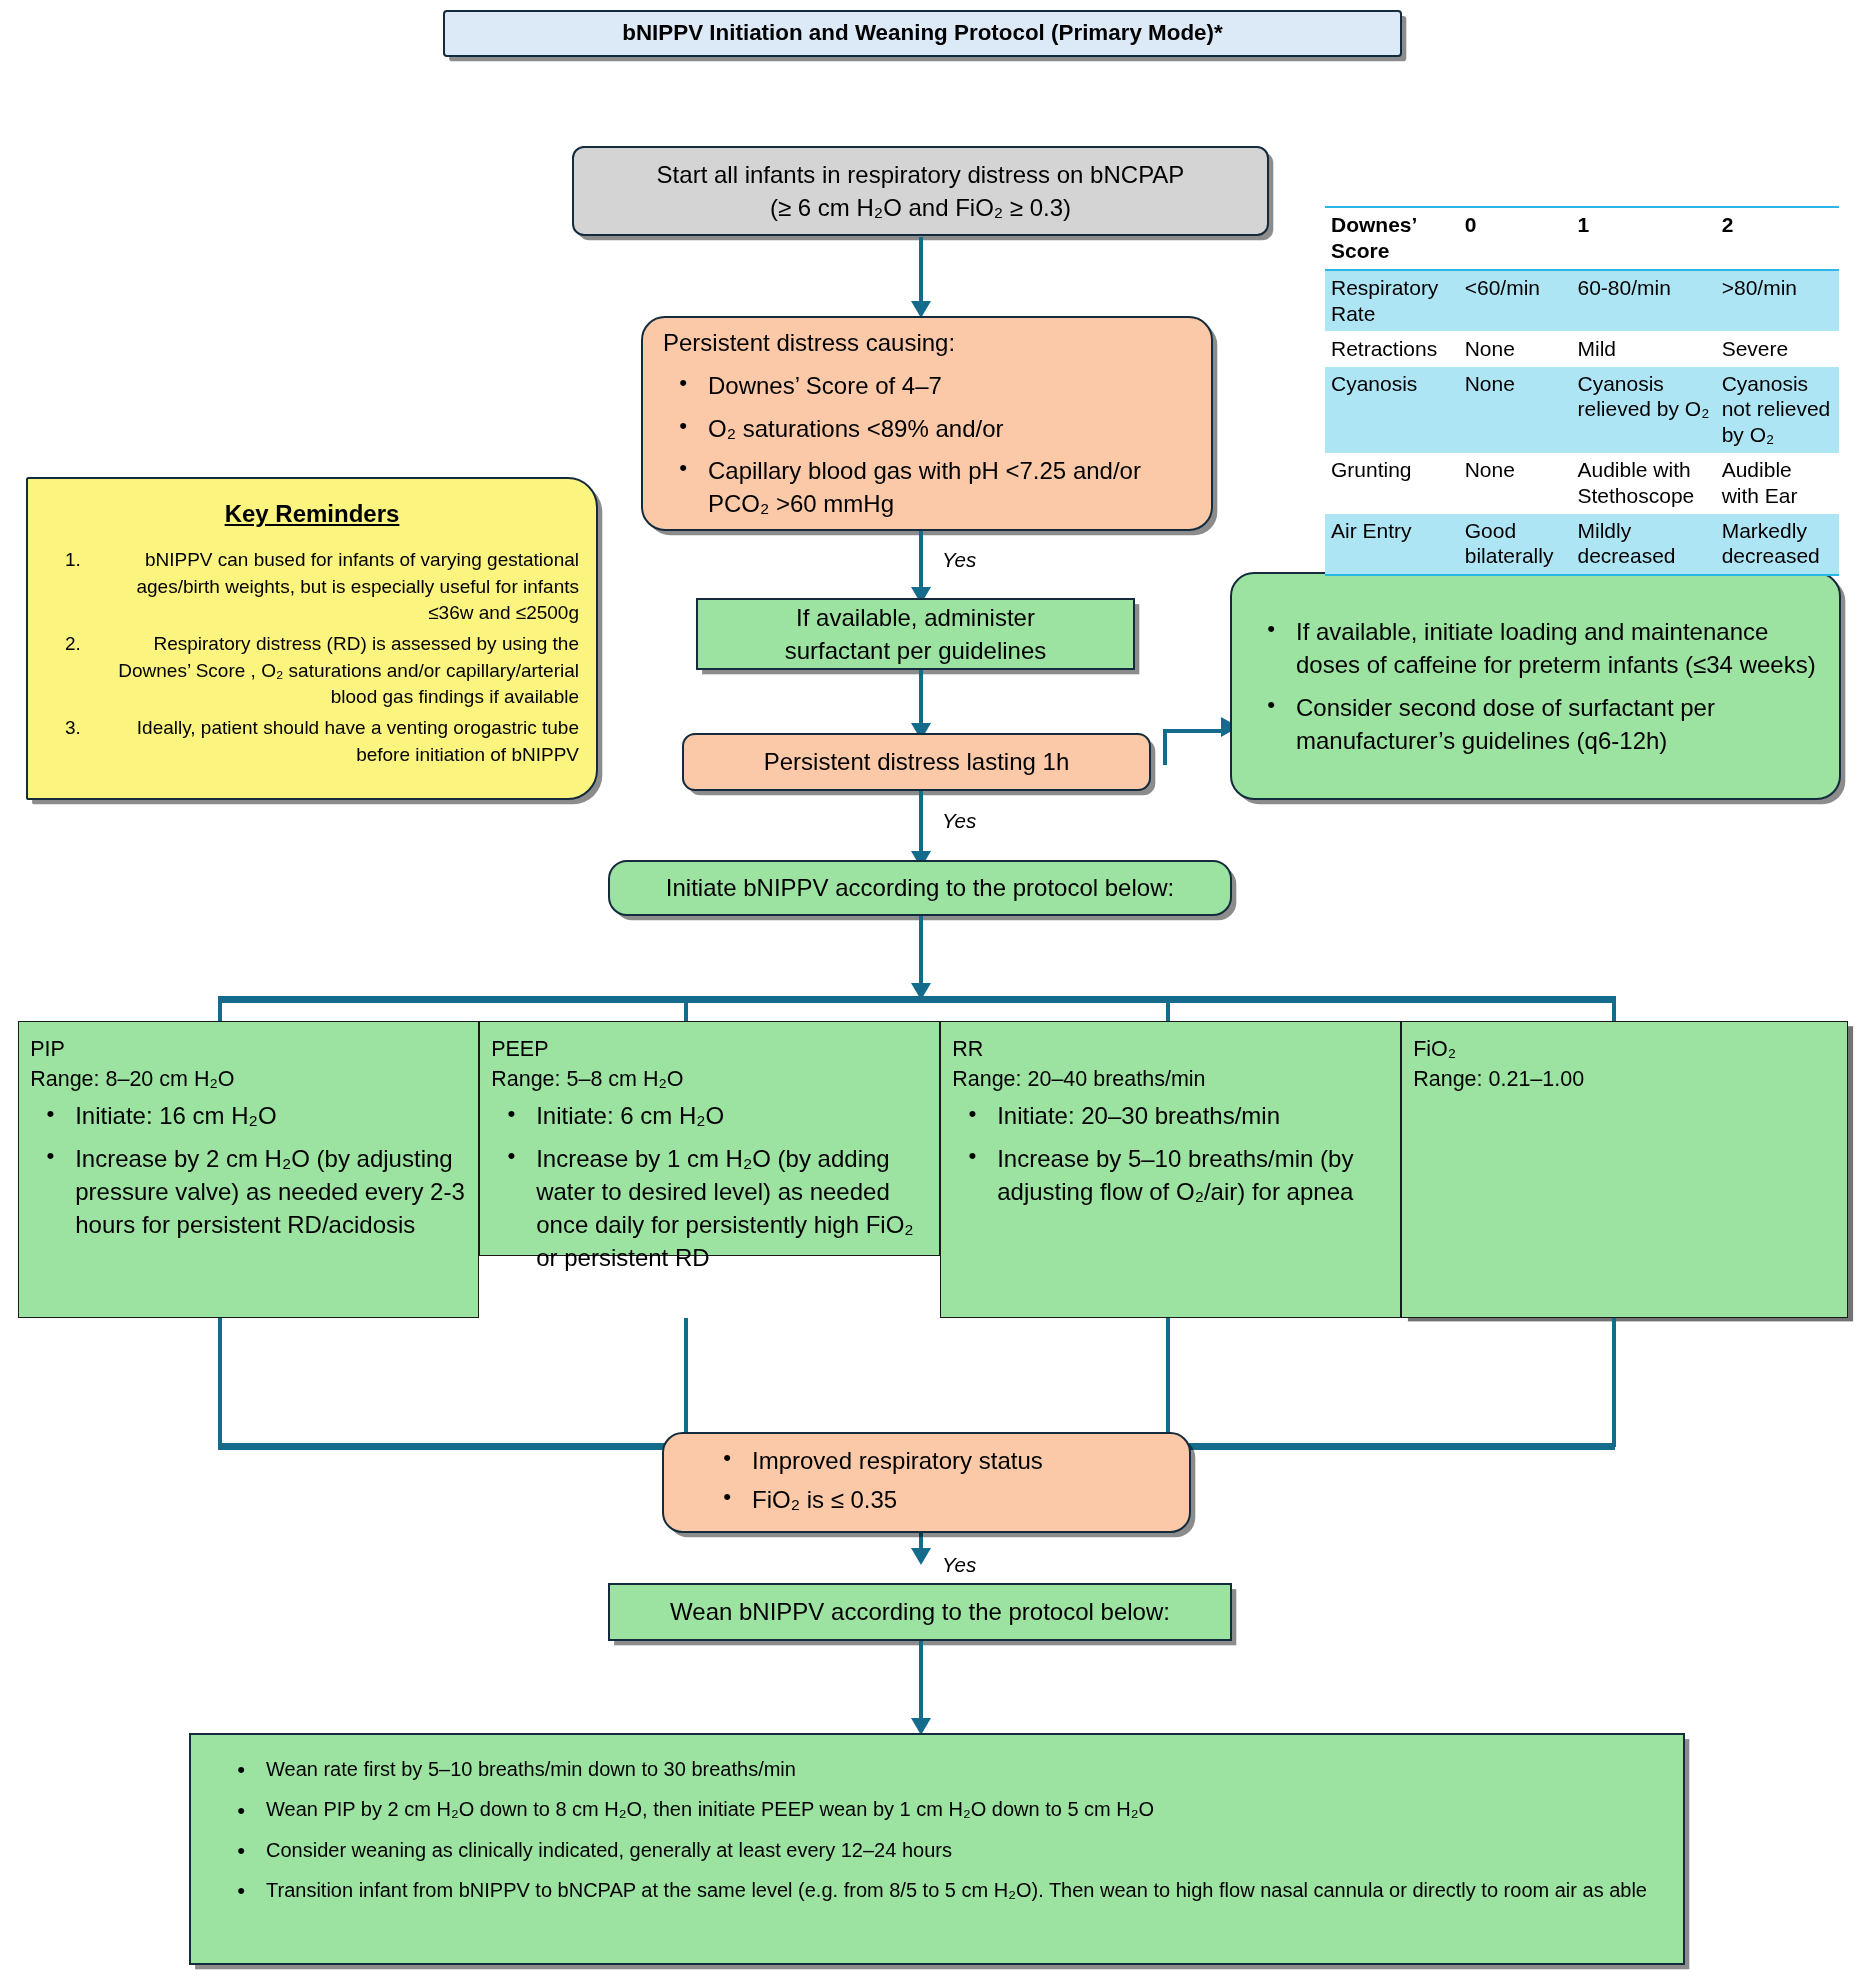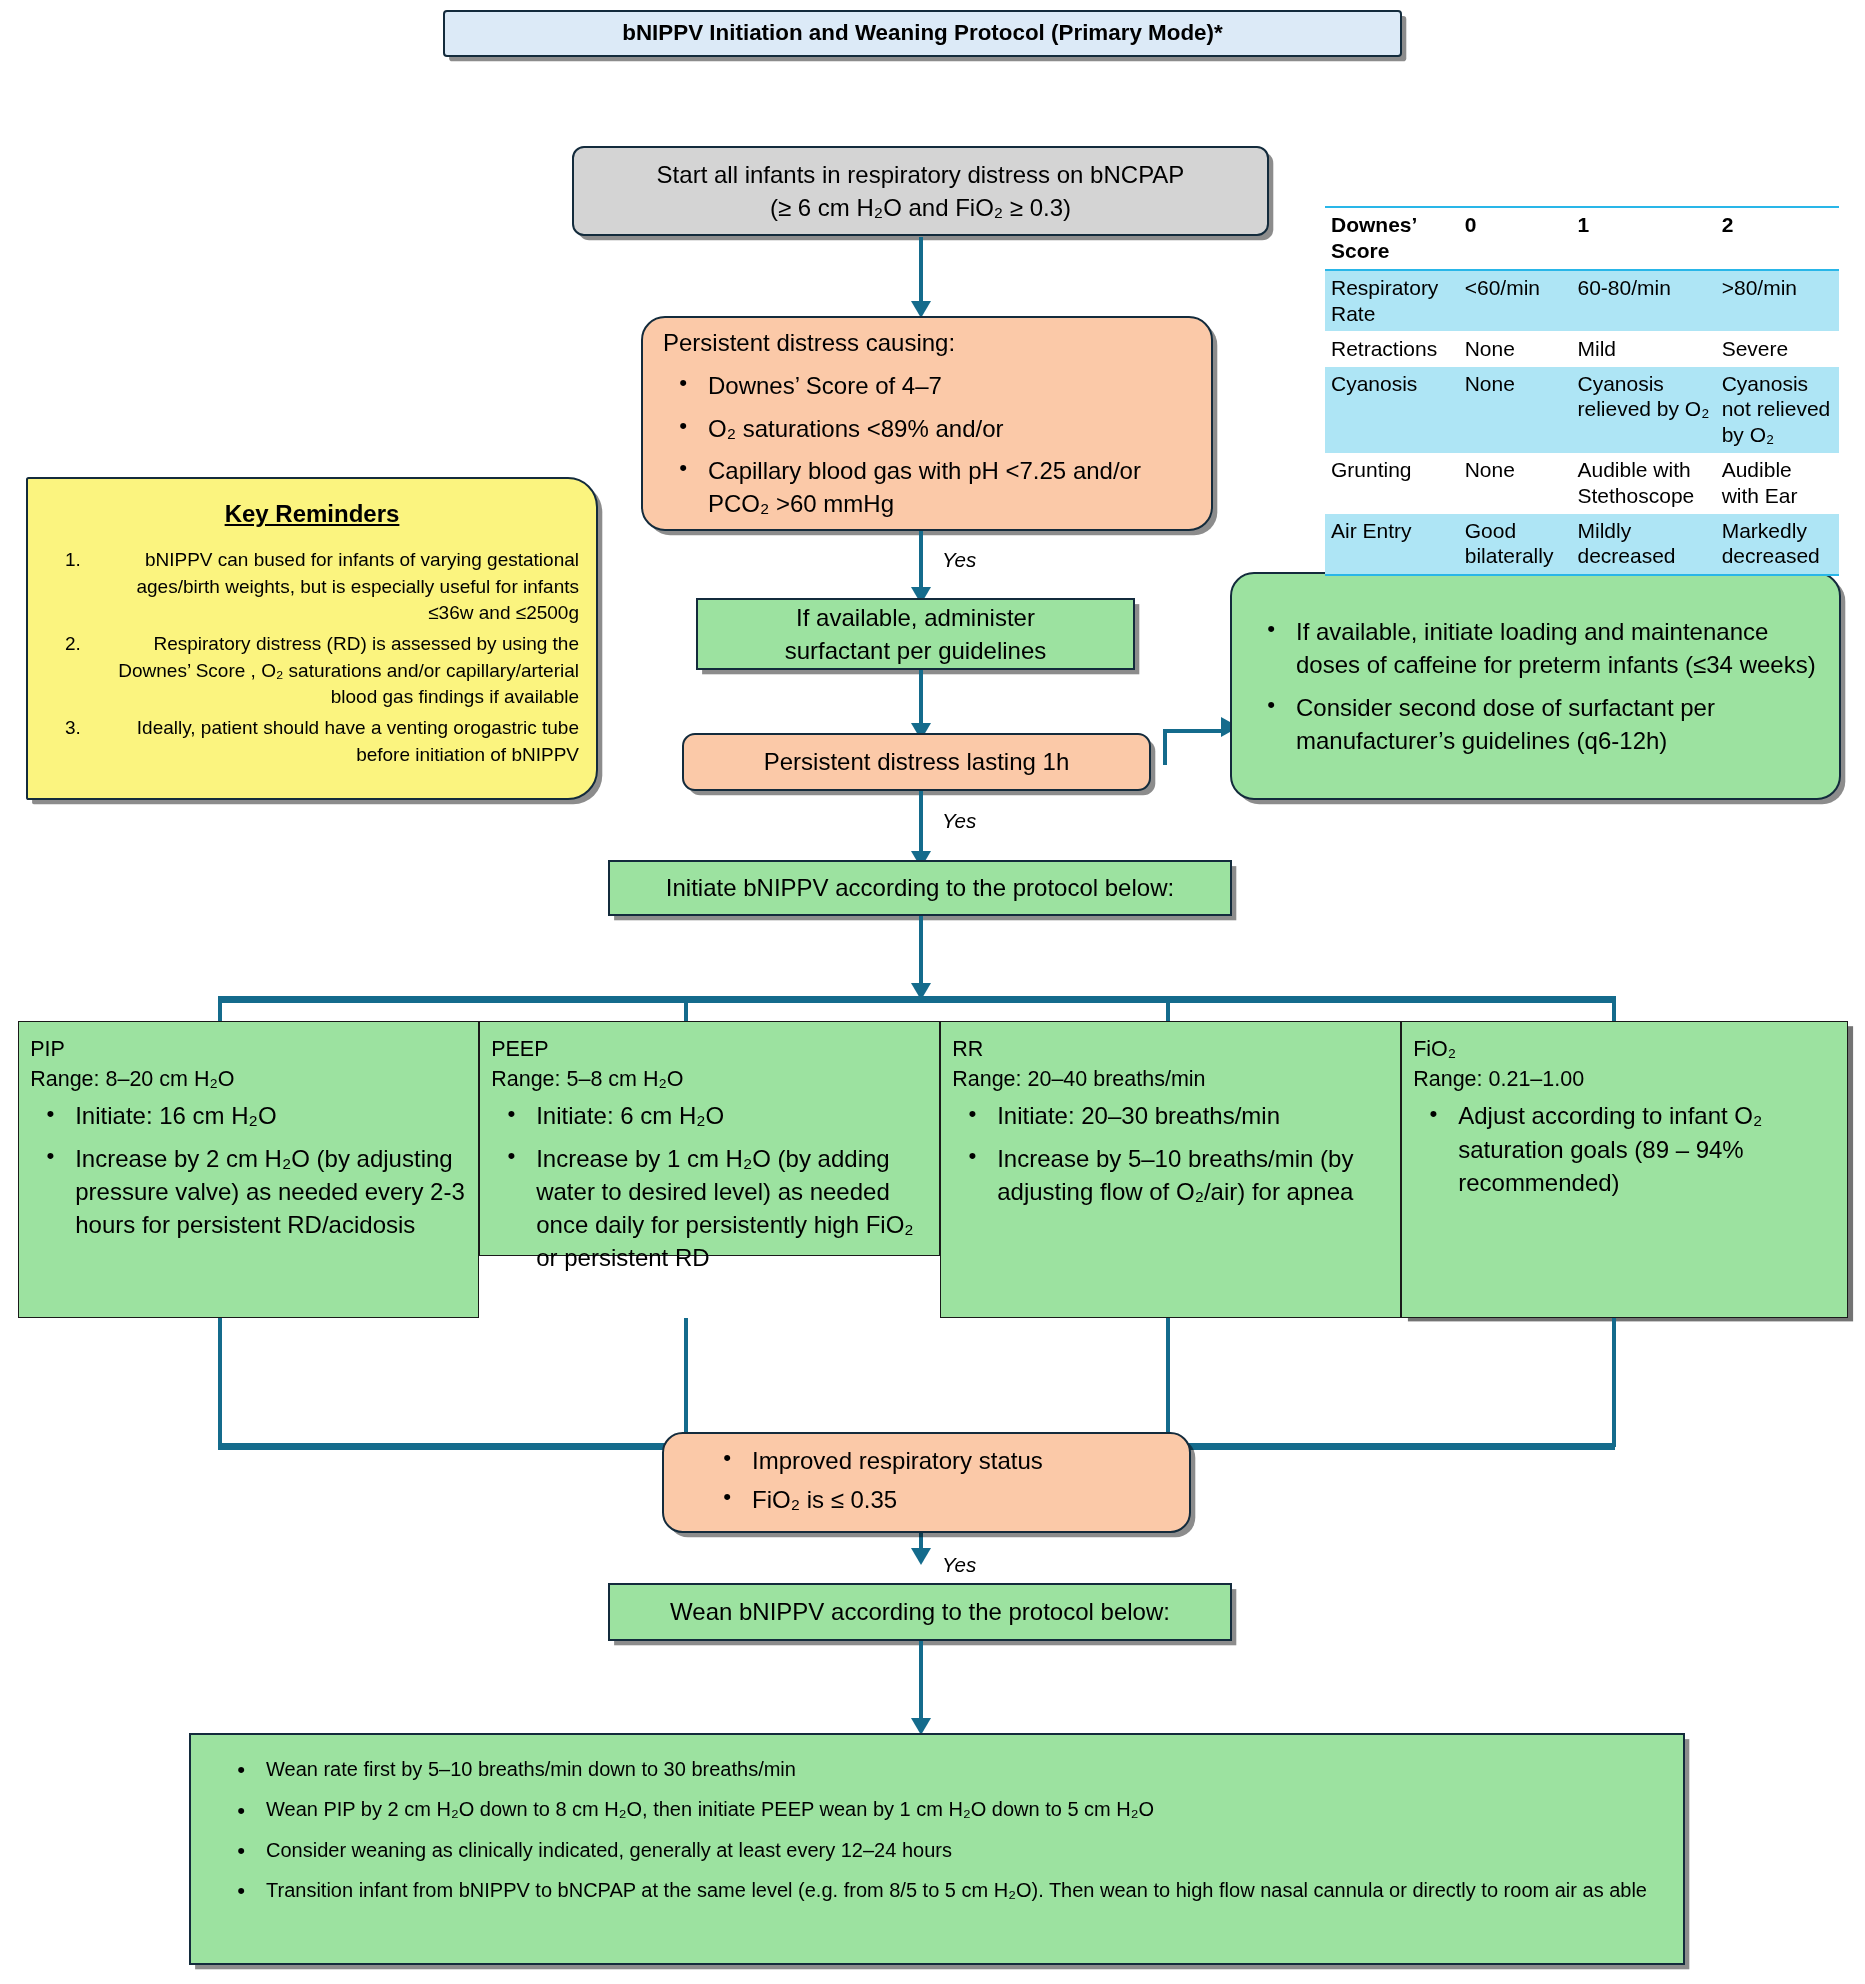--- a/index.html
+++ b/index.html
@@ -157,21 +157,21 @@
   <ul class="bl t-body">
     <li>If available, initiate loading and maintenance doses of caffeine for preterm infants (≤34 weeks)</li>
     <li>Consider second dose of surfactant per manufacturer’s guidelines (q6-12h)</li>
   </ul>
 </div>
 
 <div class="vline" style="left:919px; top:791px; height:69px;"></div>
 <div class="arrow" style="left:911px; top:851px;"></div>
 <div class="yeslbl" style="left:942px; top:809px;">Yes</div>
 
-<div class="box sq fill-green" style="left:608px; top:860px; width:624px; height:56px;">
+<div class="box sq fill-green" style="left:608px; top:860px; width:624px; height:56px;border-radius:19px;">
   <div class="t-body ctr">Initiate bNIPPV according to the protocol below:</div>
 </div>
 
 <div class="vline" style="left:919px; top:916px; height:75px;"></div>
 <div class="arrow" style="left:911px; top:983px;"></div>
 
 <div class="hbar" style="left:218px; top:996px; width:1397px;"></div>
 <div class="vline" style="left:218px; top:996px; height:47px;"></div>
 <div class="vline" style="left:684px; top:996px; height:47px;"></div>
 <div class="vline" style="left:1166px; top:996px; height:47px;"></div>
@@ -200,23 +200,20 @@
   <div class="hd" style="margin-bottom:5.2px;">Range: 20–40 breaths/min</div>
   <ul class="bl t-body">
     <li>Initiate: 20–30 breaths/min</li>
     <li>Increase by 5–10 breaths/min (by adjusting flow of O₂/air) for apnea</li>
   </ul>
 </div>
 
 <div class="colbox" style="left:1401px; top:1021px; width:447px; height:297px; box-shadow:6px 4.3px 0 -0.9px rgba(0,0,0,0.55);">
   <div class="hd">FiO₂</div>
   <div class="hd" style="margin-bottom:5.2px;">Range: 0.21–1.00</div>
-  <ul class="bl t-body">
-    <li>Adjust according to infant O₂ saturation goals (89 – 94% recommended)</li>
-  </ul>
 </div>
 
 <div class="vline" style="left:218px; top:1318px; height:129px;"></div>
 <div class="vline" style="left:684px; top:1318px; height:129px;"></div>
 <div class="vline" style="left:1166px; top:1318px; height:129px;"></div>
 <div class="vline" style="left:1612px; top:1318px; height:129px;"></div>
 <div class="hbar" style="left:218px; top:1443px; width:1397px;"></div>
 <div class="vline" style="left:919px; top:1443px; height:116px;"></div>
 <div class="arrow" style="left:911px; top:1548px;"></div>
 

